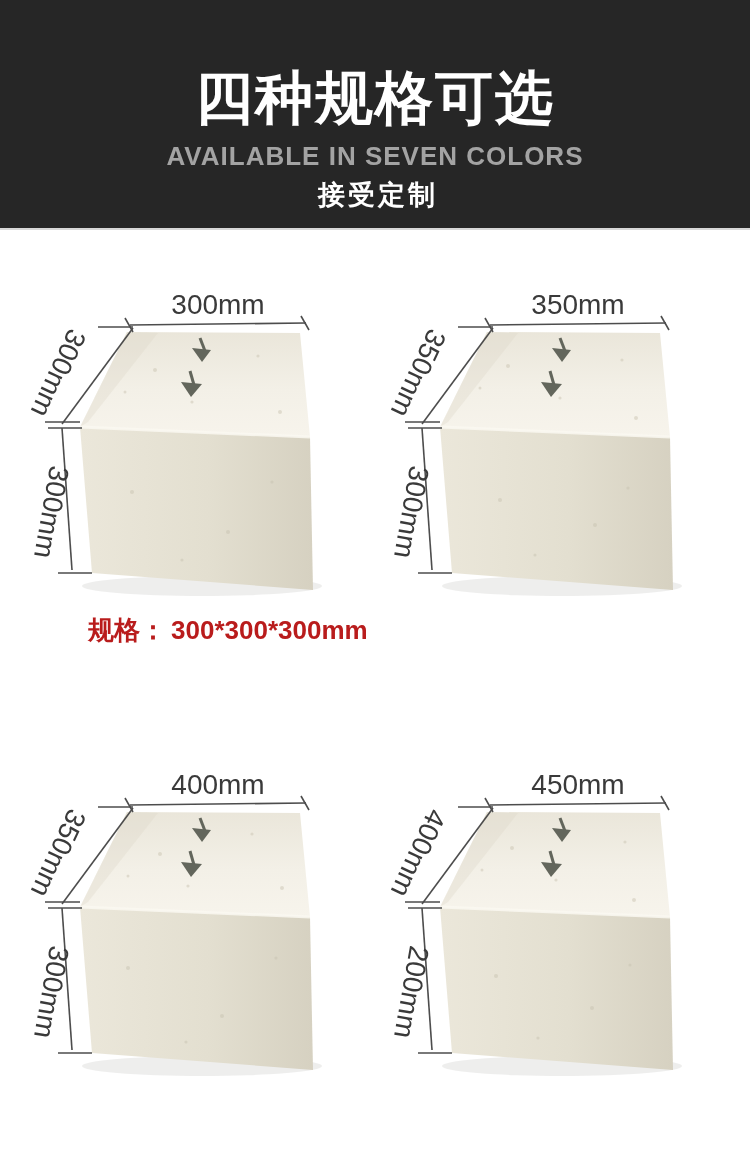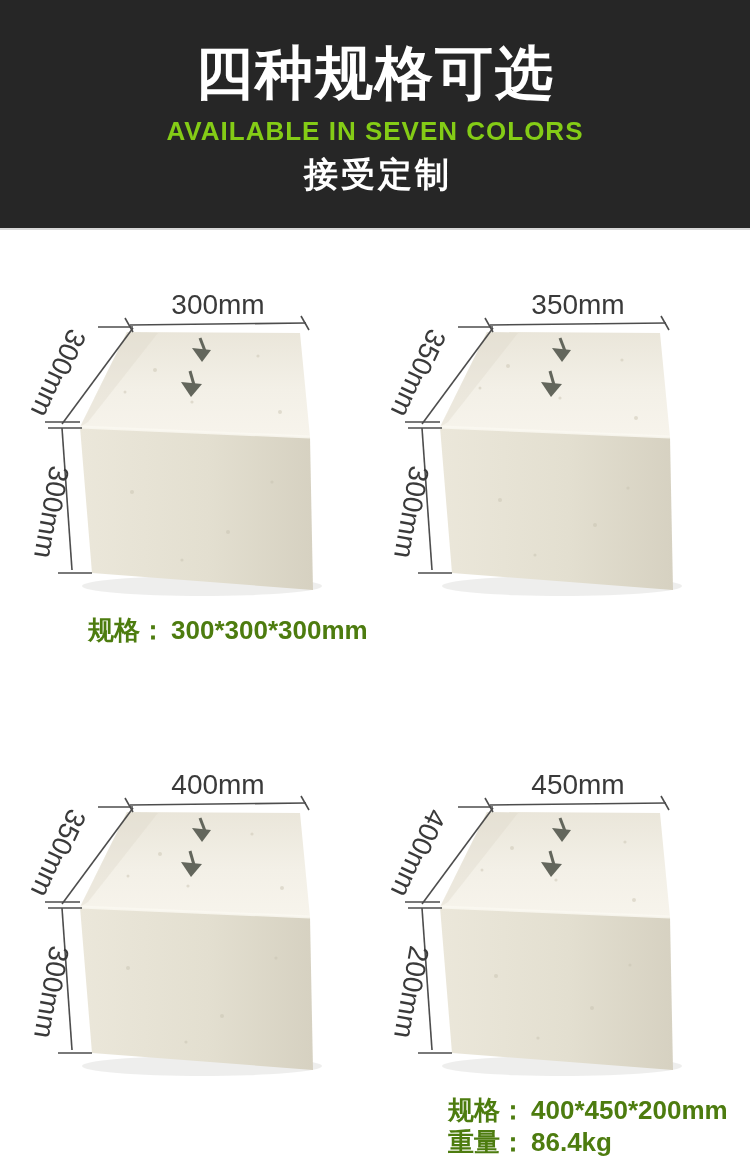--- a/index.html
+++ b/index.html
@@ -1,41 +1,41 @@
 <!DOCTYPE html>
 <html><head>
 <meta charset="utf-8">
 <style>
   html,body{margin:0;padding:0;background:#ffffff;}
   .page{position:relative;width:750px;height:1160px;background:#ffffff;overflow:hidden;
         font-family:"Liberation Sans","DejaVu Sans",sans-serif;}
 
   
   .hdr{position:absolute;left:0;top:0;width:750px;height:230px;background:#262626;
-       box-sizing:border-box;padding-top:42px;text-align:center;border-bottom:2px solid #d8d8d8;}
+       box-sizing:border-box;padding-top:67px;text-align:center;border-bottom:2px solid #d8d8d8;}
   .hdr-title{margin:0;font-family:"Liberation Serif","DejaVu Serif",serif;
              font-size:58px;line-height:1.1;font-weight:bold;color:#ffffff;letter-spacing:2px;}
-  .hdr-sub{margin-top:10px;font-size:26px;font-weight:bold;letter-spacing:1px;color:#84cc16;}
-  .hdr-tag{margin-top:5px;font-size:34px;font-weight:bold;letter-spacing:3px;color:#ffffff;margin-left:6px;}
+  .hdr-sub{margin-top:10px;font-size:26px;font-weight:bold;letter-spacing:1px;color:#a3a3a3;}
+  .hdr-tag{margin-top:5px;font-size:27px;font-weight:bold;letter-spacing:3px;color:#ffffff;margin-left:6px;}
 
   
   .card{position:absolute;width:340px;height:480px;}
   .card.c1{left:30px;top:270px;}
   .card.c2{left:390px;top:270px;}
   .card.c3{left:30px;top:750px;}
   .card.c4{left:390px;top:750px;}
   .block-svg{position:absolute;left:0;top:0;}
 
   .dim-label{position:absolute;font-size:28px;color:#3a3a3a;text-align:center;
              width:160px;line-height:34px;white-space:nowrap;}
   .top-label{left:108px;top:18px;}
   .diag-label{left:-52px;top:86px;width:160px;transform:rotate(115deg);}
   .vert-label{left:-59px;top:225px;width:160px;transform:rotate(100deg);}
 
-  .spec{position:absolute;left:58px;top:344px;font-size:26px;font-weight:bold;color:#4d7c0f;}
+  .spec{position:absolute;left:58px;top:344px;font-size:26px;font-weight:bold;color:#b91c1c;}
   .spec-row{height:32px;line-height:32px;white-space:nowrap;}
   .spec-key{margin-right:5px;}
 </style>
 </head>
 <body>
 
 <svg width="0" height="0" style="position:absolute" aria-hidden="true">
   <defs>
     <linearGradient id="gTop" x1="0" y1="0" x2="0" y2="1">
       <stop offset="0" stop-color="#eae6da"></stop>
@@ -234,19 +234,15 @@
         <line x1="68" y1="57" x2="103" y2="57"></line>
         <line x1="15" y1="152" x2="50" y2="152"></line>
         <line x1="32" y1="158" x2="42" y2="300"></line>
         <line x1="18" y1="158" x2="52" y2="158"></line>
         <line x1="28" y1="303" x2="62" y2="303"></line>
       </g>
     </svg>
     <div class="dim-label top-label">450mm</div>
     <div class="dim-label diag-label">400mm</div>
     <div class="dim-label vert-label">200mm</div>
-    <div class="spec">
-      <div class="spec-row"><span class="spec-key">规格：</span><span>400*450*200mm</span></div>
-      <div class="spec-row"><span class="spec-key">重量：</span><span>86.4kg</span></div>
-    </div>
   </div>
 
 </div>
 
 </body></html>

